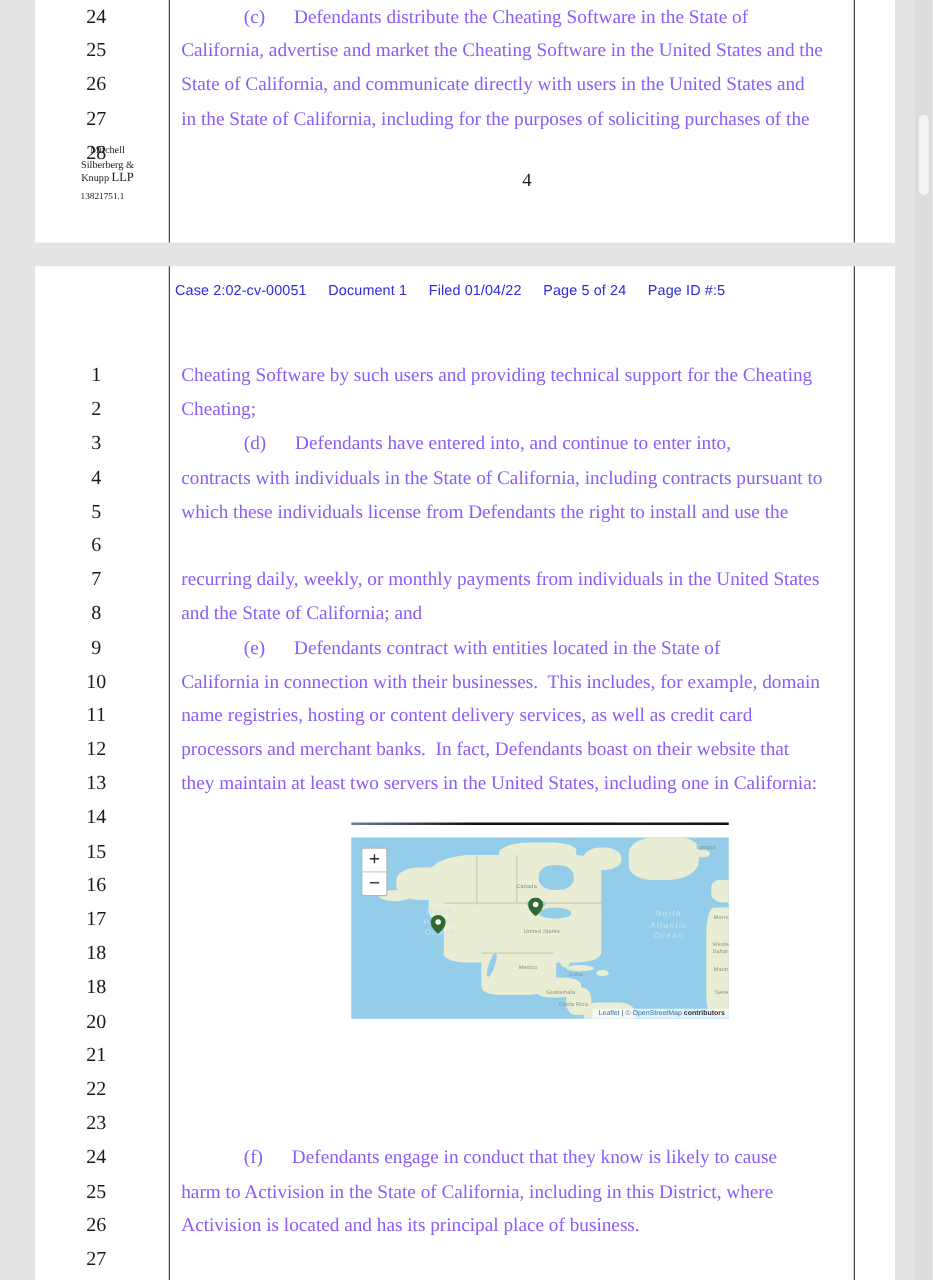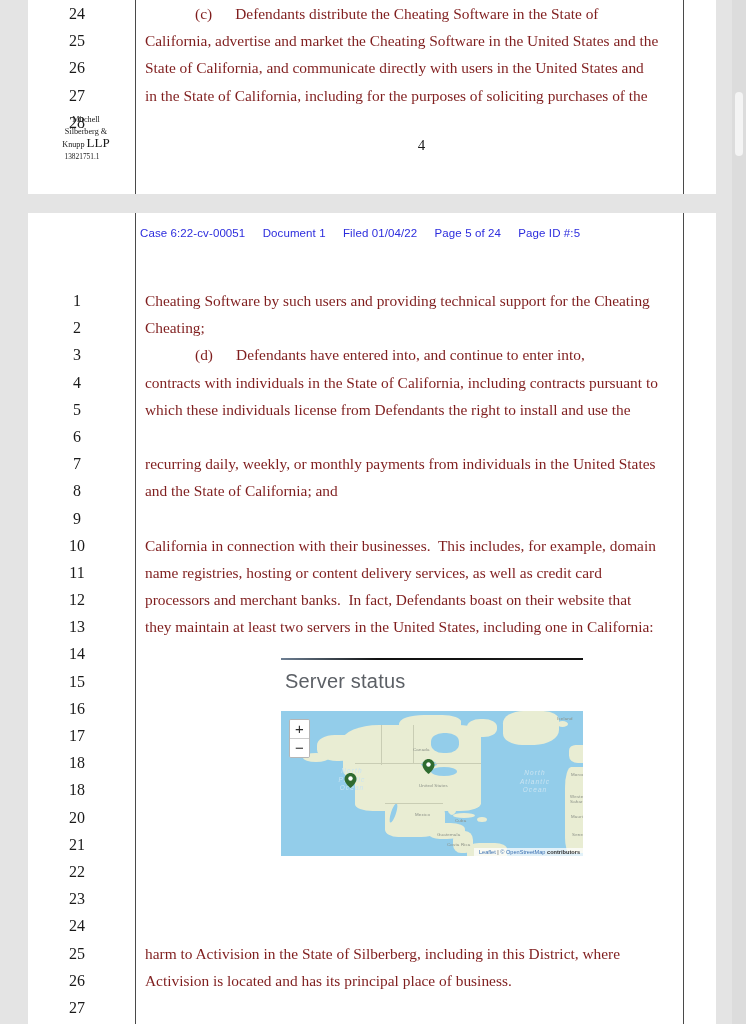--- a/index.html
+++ b/index.html
@@ -77,36 +77,36 @@
     text-align: center;
     font-size: 16px;
     color: #1a1a1a;
     line-height: 27.2px;
   }
   .ln-txt {
     position: absolute;
     left: 117px;
     right: 18px;
     font-size: 15.4px;
-    color: #7f1d1d;
+    color: #8b5cf6;
     line-height: 27.2px;
     white-space: pre;
   }
 
   
   .firm-block {
     position: absolute;
     left: 12px;
     width: 92px;
     text-align: center;
     font-size: 8.2px;
     line-height: 11.5px;
     color: #1a1a1a;
   }
-  .firm-block .small-caps { font-size: 13px; }
+  .firm-block .small-caps { font-size: 10px; }
   .doc-no {
     position: absolute;
     left: 8px;
     width: 92px;
     text-align: center;
     font-size: 7.4px;
     color: #1a1a1a;
   }
   .page-folio {
     position: absolute;
@@ -281,21 +281,21 @@
       <div class="page-folio" style="top:455px;">4</div>
     </div>
   </div>
 
   <div class="page" id="page-curr">
     <div class="page-inner">
       <div class="rule-left"></div>
       <div class="rule-right"></div>
 
       <div class="ecf-header">
-        <span>Case 6:22-cv-00051</span>
+        <span>Case 2:02-cv-00051</span>
         <span>Document 1</span>
         <span>Filed 01/04/22</span>
         <span>Page 5 of 24</span>
         <span>Page ID #:5</span>
       </div>
 
       <div class="lines" id="curr-lines" style="top:74px;">
           <div class="ln">
             <div class="ln-no">1</div>
             <div class="ln-txt">Cheating Software by such users and providing technical support for the Cheating</div>
@@ -322,20 +322,21 @@
           <div class="ln">
             <div class="ln-no">7</div>
             <div class="ln-txt">recurring daily, weekly, or monthly payments from individuals in the United States</div>
           </div>
           <div class="ln">
             <div class="ln-no">8</div>
             <div class="ln-txt">and the State of California; and</div>
           </div>
           <div class="ln">
             <div class="ln-no">9</div>
+            <div class="ln-txt">             (e)      Defendants contract with entities located in the State of</div>
           </div>
           <div class="ln">
             <div class="ln-no">10</div>
             <div class="ln-txt">California in connection with their businesses.  This includes, for example, domain</div>
           </div>
           <div class="ln">
             <div class="ln-no">11</div>
             <div class="ln-txt">name registries, hosting or content delivery services, as well as credit card</div>
           </div>
           <div class="ln">
@@ -381,38 +382,38 @@
           <div class="ln">
             <div class="ln-no">22</div>
             <div class="ln-txt"></div>
           </div>
           <div class="ln">
             <div class="ln-no">23</div>
             <div class="ln-txt"></div>
           </div>
           <div class="ln">
             <div class="ln-no">24</div>
+            <div class="ln-txt">             (f)      Defendants engage in conduct that they know is likely to cause</div>
           </div>
           <div class="ln">
             <div class="ln-no">25</div>
-            <div class="ln-txt">harm to Activision in the State of Silberberg, including in this District, where</div>
+            <div class="ln-txt">harm to Activision in the State of California, including in this District, where</div>
           </div>
           <div class="ln">
             <div class="ln-no">26</div>
             <div class="ln-txt">Activision is located and has its principal place of business.</div>
           </div>
           <div class="ln">
             <div class="ln-no">27</div>
             <div class="ln-txt"></div>
           </div>
         </div>
 
       <div class="embed" style="top:445px;">
         <div class="embed-rule"></div>
-        <div class="embed-title">Server status</div>
 
         <div class="map">
 
           <div class="land" style="left:36px;  top:24px;  width:44px;  height:26px; border-radius:40% 30% 50% 45%;"></div>
           <div class="land" style="left:22px;  top:42px;  width:26px;  height:9px;  border-radius:50%;"></div>
 
           <div class="land" style="left:62px;  top:14px;  width:138px; height:58px; border-radius:26% 16% 10% 22%;"></div>
           <div class="land" style="left:74px;  top:52px;  width:126px; height:48px; border-radius:6% 10% 16% 14%;"></div>
 
           <div class="land" style="left:118px; top:4px;   width:62px;  height:22px; border-radius:40% 30% 30% 40%;"></div>

